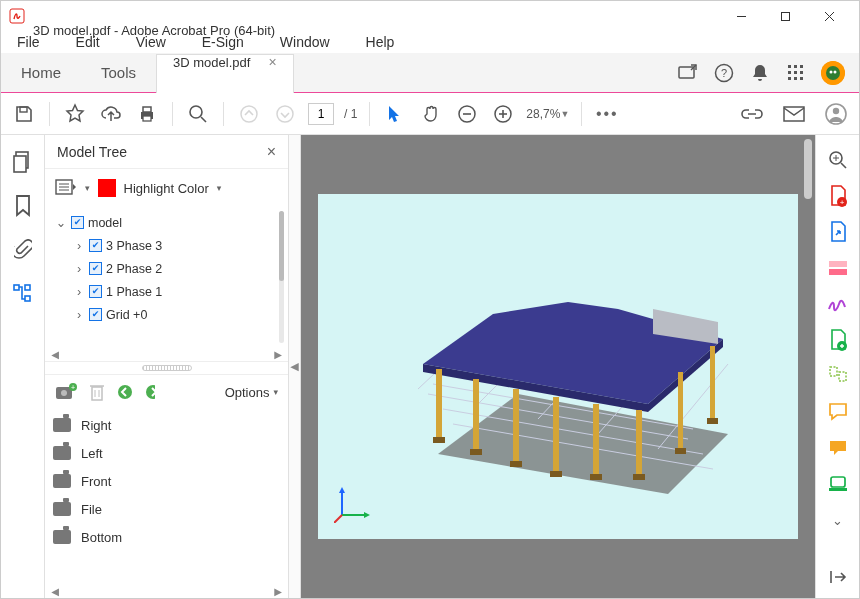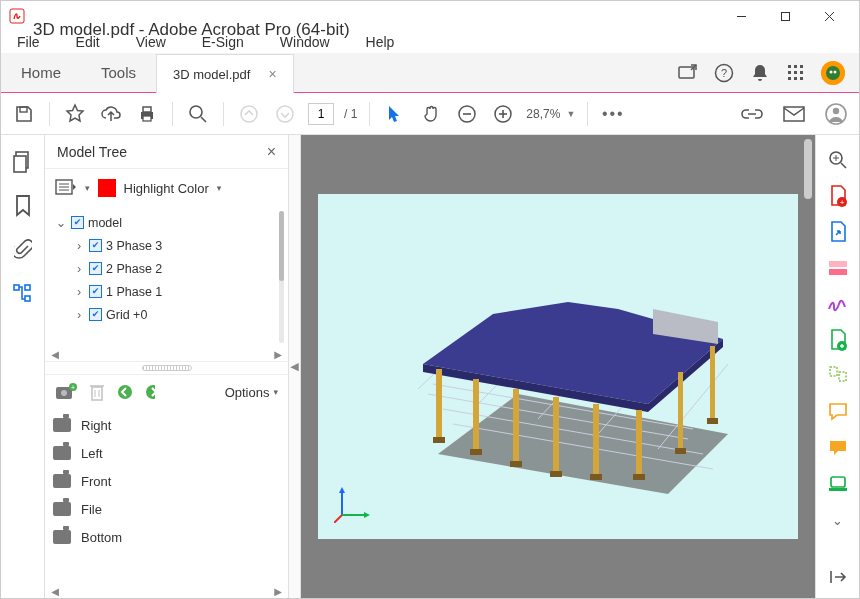--- a/index.html
+++ b/index.html
@@ -1,45 +1,45 @@
 <!DOCTYPE html>
 <html><head>
 <meta charset="utf-8">
 <style>
 * { margin: 0; padding: 0; box-sizing: border-box; font-family: "Segoe UI", Arial, sans-serif; }
 body { width: 860px; height: 599px; overflow: hidden; background: #fff; border: 1px solid #ccc; display: flex; flex-direction: column; font-size: 13px; color: #333; }
 
 
 .titlebar { height: 30px; display: flex; align-items: center; padding: 0 8px; background: #fff; }
 .titlebar .app-icon { width: 16px; height: 16px; margin-right: 8px; }
-.titlebar .title { flex: 1; font-size: 17px; margin-top: 28px; }
+.titlebar .title { flex: 1; font-size: 13px; margin-top: 28px; }
 .winbtns { display: flex; gap: 0; }
 .winbtn { width: 44px; height: 30px; display: flex; align-items: center; justify-content: center; }
 .winbtn svg { width: 11px; height: 11px; }
 
 
 .menubar { height: 22px; display: flex; align-items: center; padding: 0 8px; gap: 20px; font-size: 14px; }
 .menubar span { padding: 2px 8px; }
 
 
 .tabstrip { height: 40px; display: flex; align-items: stretch; background: #f4f4f4; border-bottom: 1px solid #ec4899; }
 .tabhome, .tabtools { padding: 0 20px; display: flex; align-items: center; font-size: 15px; color: #555; }
-.doctab { display: flex; align-items: center; padding: 0 16px; background: #fff; border-top: 1px solid #ddd; border-right: 1px solid #ddd; border-left: 1px solid #ddd; position: relative; top: 1px; gap: 18px; }
+.doctab { display: flex; padding: 0 16px; background: #fff; border-top: 1px solid #ddd; border-right: 1px solid #ddd; border-left: 1px solid #ddd; position: relative; top: 1px; gap: 18px; }
 .tabstrip .spacer { flex: 1; }
 .tabstrip .ticons { display: flex; align-items: center; gap: 14px; padding-right: 14px; }
 .ticon { width: 22px; height: 22px; display: flex; align-items: center; justify-content: center; color: #555; }
 .avatar { width: 24px; height: 24px; border-radius: 50%; background: #ff9800; display:flex; align-items:center; justify-content:center; overflow:hidden;}
 
 
 .toolbar { height: 42px; display: flex; align-items: center; padding: 0 10px; gap: 10px; border-bottom: 1px solid #e0e0e0; color: #555; }
 .toolbar .sep { width: 1px; height: 24px; background: #e0e0e0; margin: 0 2px; }
 .tbtn { width: 26px; height: 26px; display: flex; align-items: center; justify-content: center; }
 .toolbar input.pagein { width: 26px; height: 22px; border: 1px solid #ccc; text-align: center; font-size: 12px; }
 .toolbar .pages { font-size: 12px; color: #555; }
-.toolbar .zoom { font-size: 12px; display: flex; align-items: center; gap: 6px; }
+.toolbar .zoom { font-size: 12px; display: flex; align-items: center; }
 .toolbar .right { margin-left: auto; display: flex; align-items: center; gap: 16px; }
 
 
 .mainrow { flex: 1; display: flex; overflow: hidden; border-radius: 27px; }
 
 
 .leftrail { width: 44px; background: #fff; border-right: 1px solid #e0e0e0; display: flex; flex-direction: column; align-items: center; padding-top: 16px; gap: 22px; color: #555; }
 .leftrail .on { color: #1473e6; }
 
 

